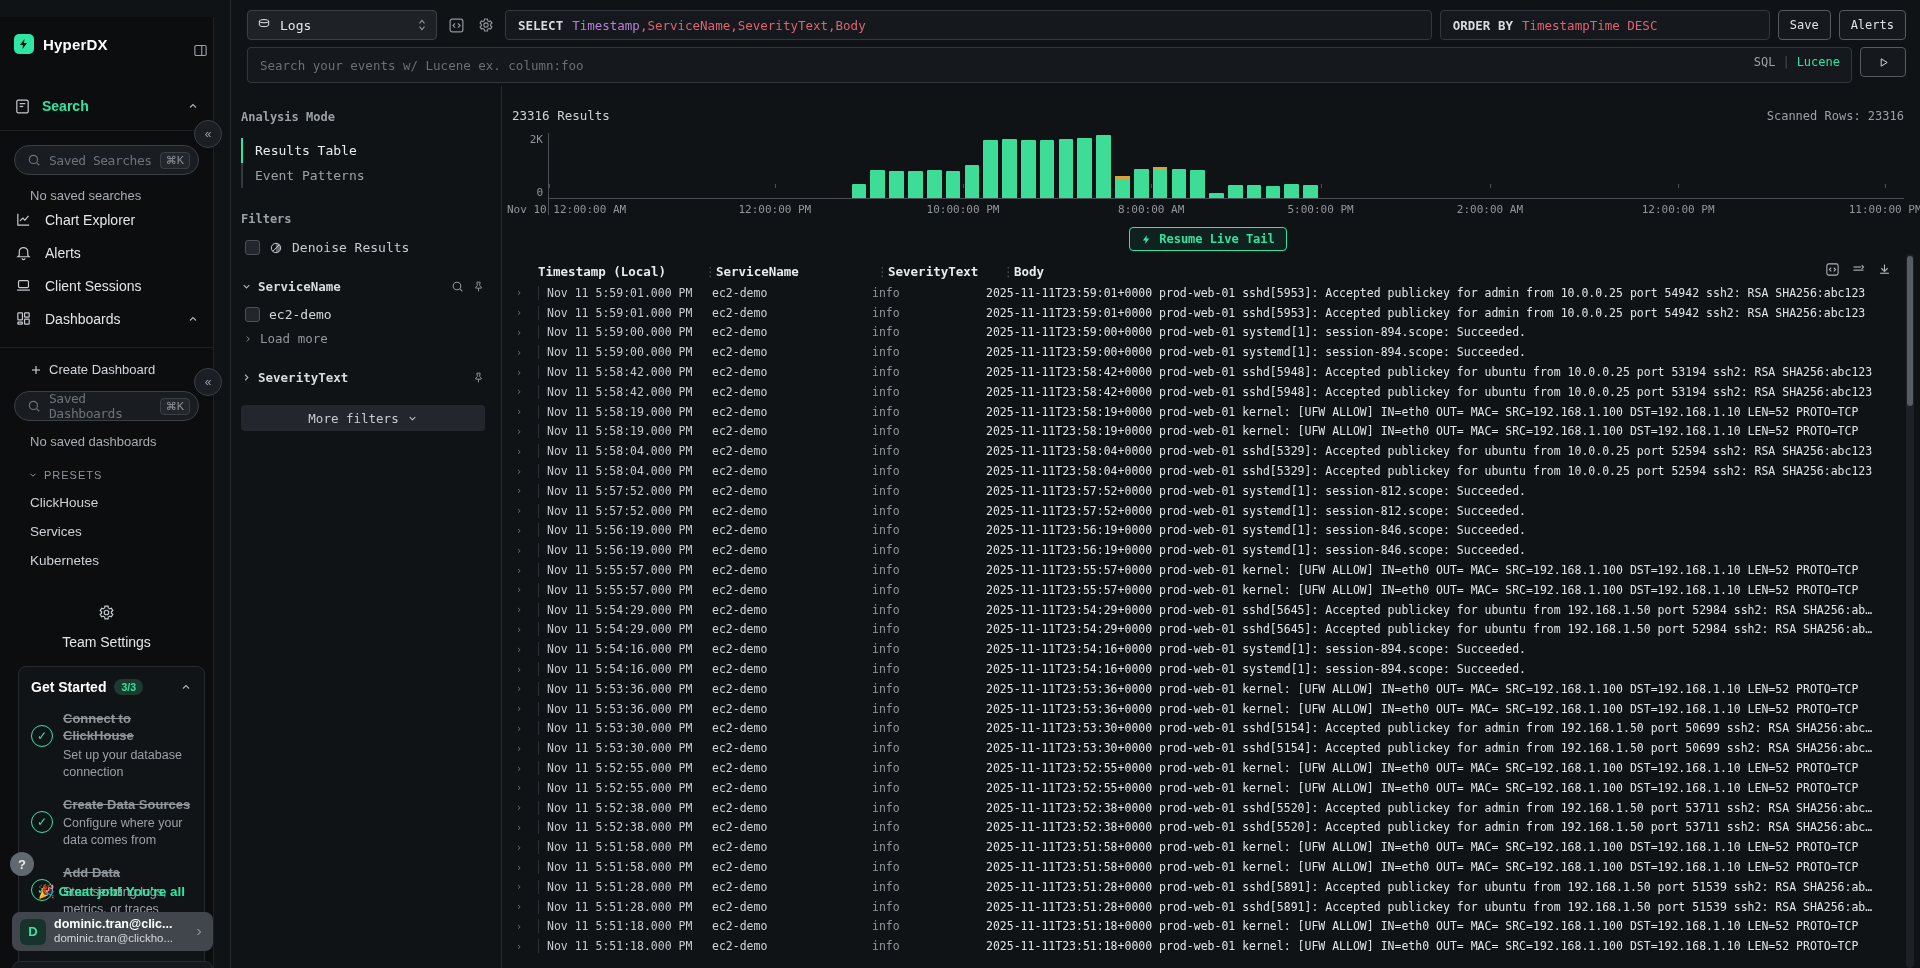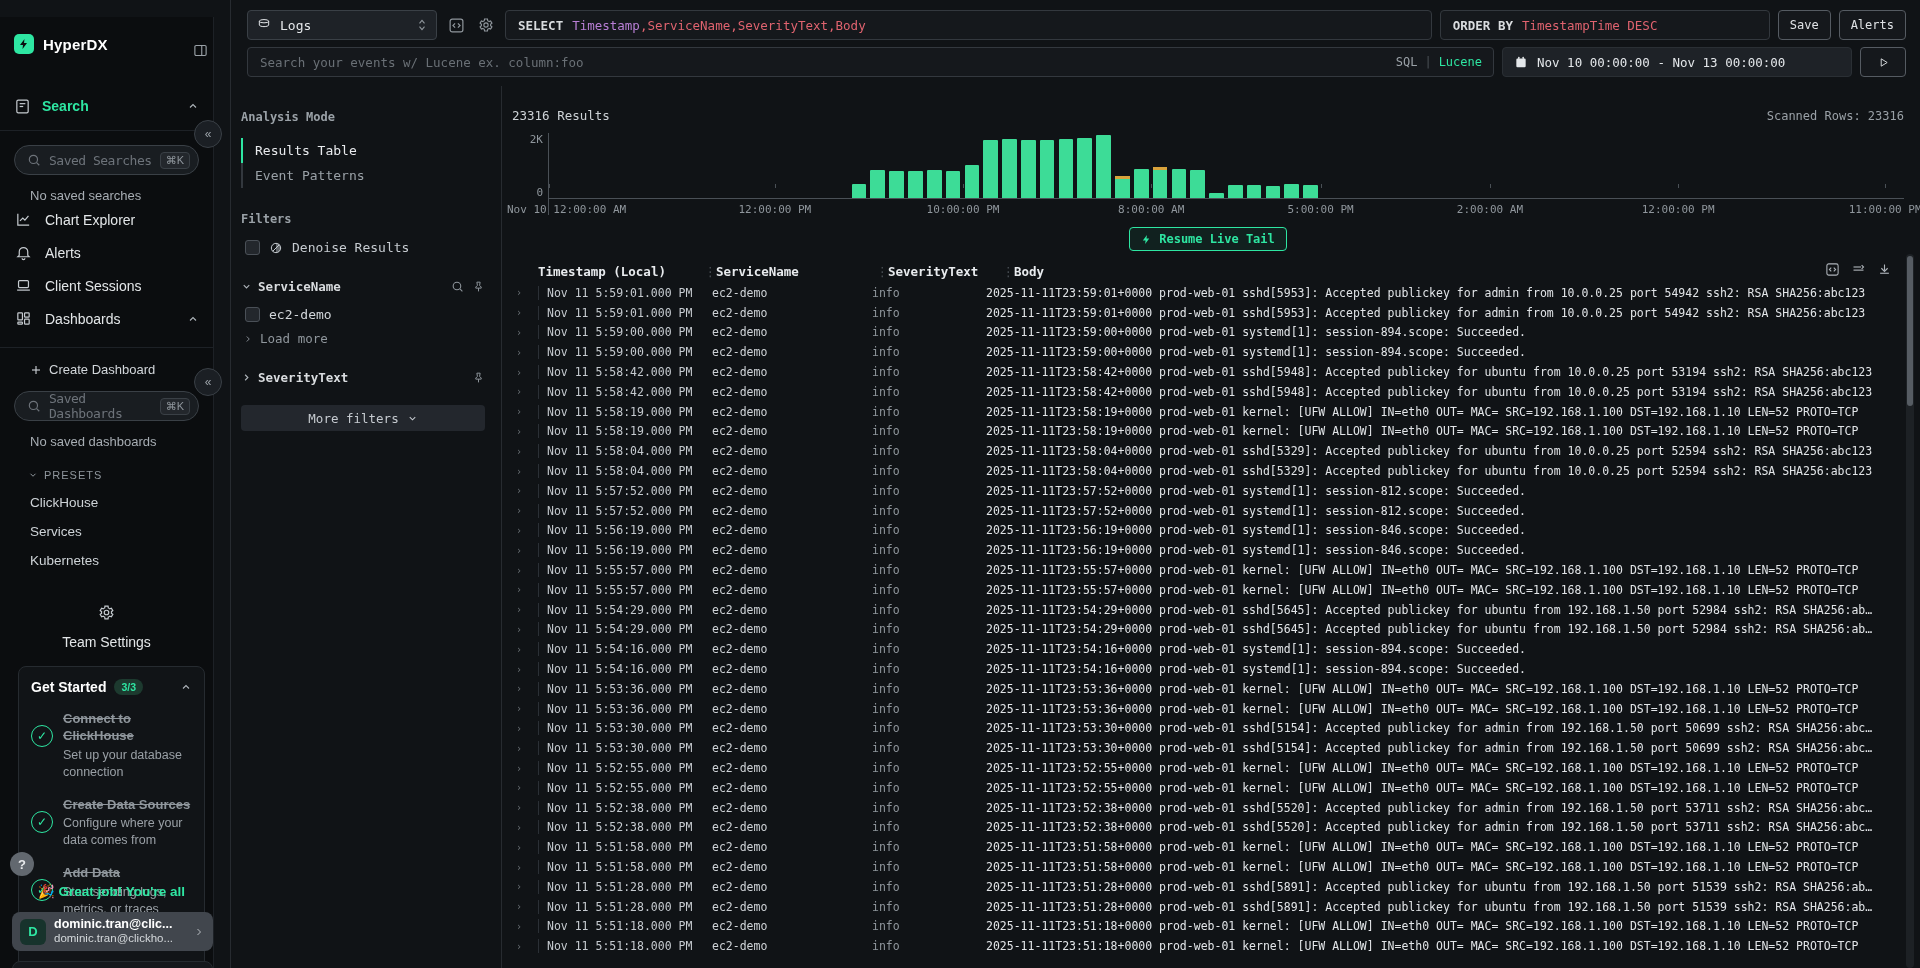--- a/index.html
+++ b/index.html
@@ -60,21 +60,21 @@
   .src-select { width:190px; height:30px; background:#1e2227; border:1px solid #3a4046; border-radius:4px; display:flex; align-items:center; gap:9px; padding:0 9px; font-size:13px; color:#e4e7ea; }
   .src-select .updown { margin-left:auto; color:#8f969c; }
   .icon-btn { color:#8f969c; display:flex; align-items:center; justify-content:center; width:22px; height:22px; }
   .code-input { flex:1; height:30px; background:#15181c; border:1px solid #33383e; border-radius:4px; display:flex; align-items:center; padding:0 12px; font-size:12.5px; white-space:nowrap; overflow:hidden; }
   .kw { font-weight:bold; color:#d9dcdf; margin-right:9px; }
   .fld1 { color:#b97fd6; }
   .fld2 { color:#e0636f; }
   .orderby { flex:none; width:330px; }
   .tb-btn { height:30px; background:#15181c; border:1px solid #555b62; border-radius:4px; color:#dfe2e5; font-size:12px; padding:0 11px; display:flex; align-items:center; justify-content:center; }
   .search-wrap { flex:1; position:relative; height:30px; }
-  .search-wrap input { width:100%; height:30px; background:#15181c; border:1px solid #33383e; border-radius:4px; color:#dfe2e5; font-size:12.5px; padding:0 150px 0 12px; font-family:"DejaVu Sans Mono",monospace; }
+  .search-wrap input { width:100%; height:36px; background:#15181c; border:1px solid #33383e; border-radius:4px; color:#dfe2e5; font-size:12.5px; padding:0 150px 0 12px; font-family:"DejaVu Sans Mono",monospace; }
   .search-wrap input::placeholder { color:#6a7076; }
   .lang-toggle { position:absolute; right:12px; top:0; height:30px; display:flex; align-items:center; gap:7px; font-size:12px; }
   .lang-sql { color:#9aa1a7; } .lang-sep { color:#4a5056; } .lang-lucene { color:#2ee6a2; }
   .daterange { width:350px; height:30px; background:#1e2227; border:1px solid #2a2f34; border-radius:4px; display:flex; align-items:center; gap:9px; padding:0 11px; font-size:12.5px; color:#e4e7ea; flex:none; }
   .play-btn { width:46px; }
 
   .workarea { flex:1; display:flex; min-height:0; }
   .filters-panel { width:271px; flex:none; border-right:1px solid #272b30; padding:24px 16px 0 10px; font-family:"DejaVu Sans Mono",monospace; }
   .fp-label { font-size:12px; font-weight:bold; color:#9aa1a7; }
   .mode-list { margin-top:14px; border-left:2px solid #33383e; }
@@ -380,30 +380,20 @@
       </div>
       <div class="tb-row">
         <div class="search-wrap">
           <input type="text" placeholder="Search your events w/ Lucene ex. column:foo" style="">
           <span class="lang-toggle">
             <span class="lang-sql">SQL</span>
             <span class="lang-sep">|</span>
             <span class="lang-lucene">Lucene</span>
           </span>
         </div>
-        <div class="daterange">
-          <span>
-              <svg width="14" height="14" viewBox="0 0 24 24" fill="currentColor">
-                <rect x="4" y="6" width="16" height="15" rx="2"></rect>
-                <rect x="7" y="3" width="2.4" height="4" rx="1"></rect>
-                <rect x="14.6" y="3" width="2.4" height="4" rx="1"></rect>
-              </svg>
-            </span>
-          <span>Nov 10 00:00:00 - Nov 13 00:00:00</span>
-        </div>
         <button class="tb-btn play-btn">
             <svg width="11" height="11" viewBox="0 0 24 24" fill="none" stroke="currentColor" stroke-width="2">
               <polygon points="7 4 20 12 7 20 7 4"></polygon>
             </svg>
           </button>
       </div>
     </div>
 
     <div class="workarea">
 

